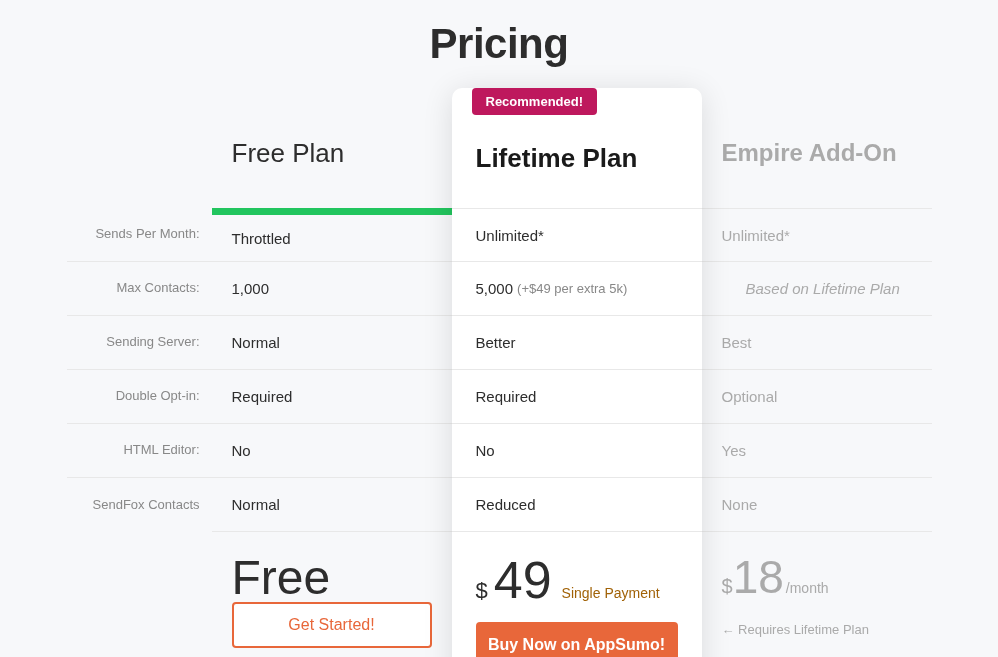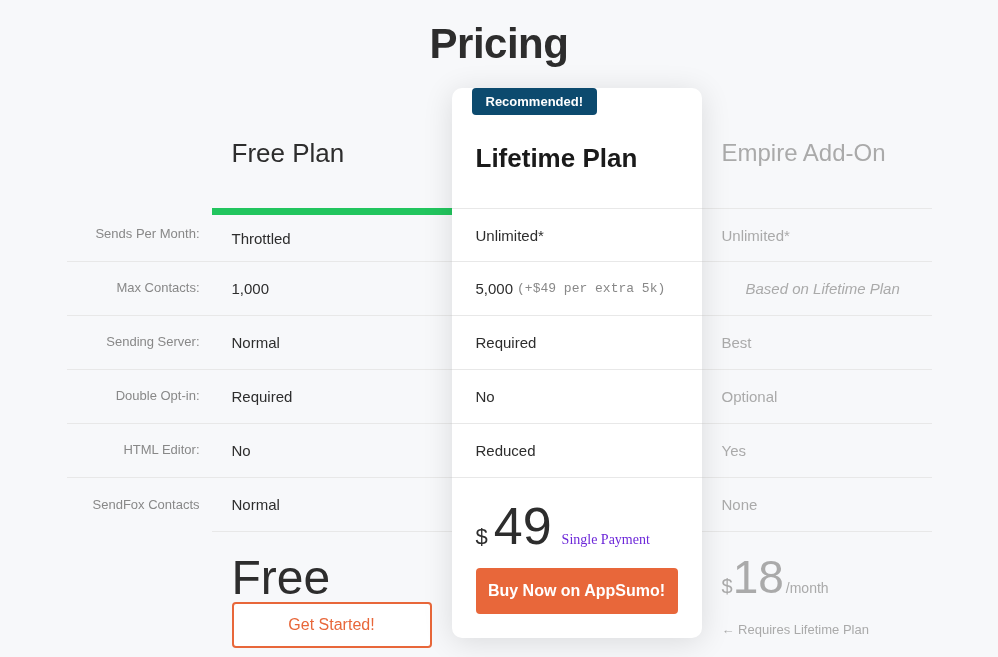--- a/index.html
+++ b/index.html
@@ -116,21 +116,21 @@
       border-radius: 10px;
       box-shadow: 0 4px 30px rgba(0,0,0,0.12);
       position: relative;
       z-index: 2;
       margin-top: -10px;
     }
     .featured-badge {
       position: absolute;
       top: 0;
       left: 20px;
-      background: #0c4a6e;
+      background: #be185d;
       color: white;
       font-size: 13px;
       font-weight: 600;
       padding: 6px 14px;
       border-radius: 4px;
     }
     .featured-header {
       height: 120px;
       display: flex;
       align-items: center;
@@ -150,44 +150,42 @@
       font-size: 15px;
       color: #2d2d2d;
       border-bottom: 1px solid #e8e8e8;
       border-top: 1px solid #e8e8e8;
     }
     .featured-cell + .featured-cell { border-top: none; }
     .featured-cell .contacts-extra {
       font-size: 13px;
       color: #888;
       margin-left: 4px;
-      font-family: Liberation Mono, monospace;
     }
     .featured-price-area {
       padding: 22px 24px 16px;
       display: flex;
       align-items: baseline;
       gap: 6px;
     }
     .featured-price-dollar {
       font-size: 22px;
       color: #2d2d2d;
       font-weight: 300;
     }
     .featured-price-main {
       font-size: 52px;
       color: #2d2d2d;
       font-weight: 300;
       line-height: 1;
     }
     .featured-price-label {
       font-size: 14px;
-      color: #6d28d9;
+      color: #a16207;
       margin-left: 4px;
-      font-family: Liberation Serif, serif;
     }
     .featured-cta {
       padding: 0 24px 24px;
     }
     .btn-primary {
       width: 100%;
       padding: 14px 0;
       background: #e8673a;
       border: none;
       color: white;
@@ -204,21 +202,21 @@
       flex-shrink: 0;
     }
     .addon-header {
       height: 110px;
       display: flex;
       align-items: center;
       padding: 0 20px;
     }
     .addon-title {
       font-size: 24px;
-      font-weight: 400;
+      font-weight: 700;
       color: #aaa;
     }
     .addon-cell {
       height: 54px;
       display: flex;
       align-items: center;
       padding: 0 20px;
       font-size: 15px;
       color: #aaa;
       border-bottom: 1px solid #e8e8e8;
@@ -294,20 +292,21 @@
     <div class="featured-col">
       <span class="featured-badge">Recommended!</span>
       <div class="featured-header">
         <span class="featured-title">Lifetime Plan</span>
       </div>
       <div class="featured-cell">Unlimited*</div>
       <div class="featured-cell">
         <span>5,000</span>
         <span class="contacts-extra">(+$49 per extra 5k)</span>
       </div>
+      <div class="featured-cell">Better</div>
       <div class="featured-cell">Required</div>
       <div class="featured-cell">No</div>
       <div class="featured-cell">Reduced</div>
       <div class="featured-price-area">
         <span class="featured-price-dollar">$</span>
         <span class="featured-price-main">49</span>
         <span class="featured-price-label">Single Payment</span>
       </div>
       <div class="featured-cta">
         <button class="btn-primary">Buy Now on AppSumo!</button>

